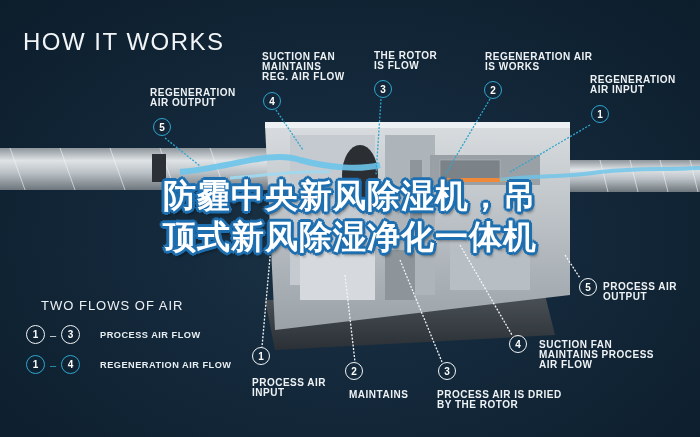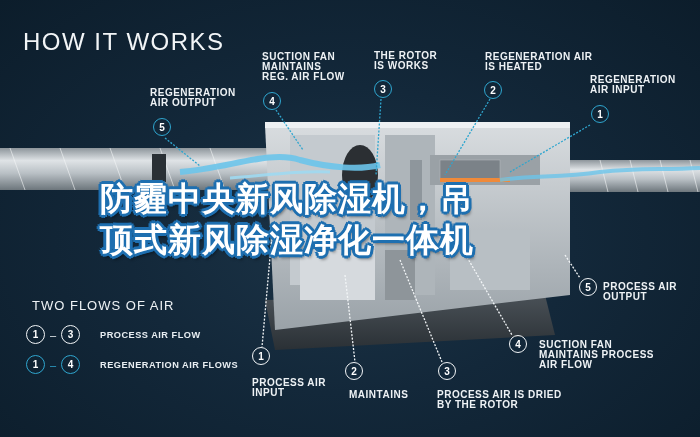--- a/index.html
+++ b/index.html
@@ -20,31 +20,31 @@
   }
   .circ {
     position:absolute; width:18px; height:18px; border-radius:50%;
     border:1.6px solid #2fa6cf; color:#fff; font-size:10px; font-weight:bold;
     display:flex; align-items:center; justify-content:center;
   }
   .circ.white { border-color:#f2f5f7; }
   .machine { position:absolute; left:0; top:0; width:700px; height:437px; }
   .cn-title {
     position:absolute; left:100px; top:178px; width:500px;
-    font-family:Liberation Sans, sans-serif; font-weight:bold;
-    font-size:33px; line-height:41px; color:#fff; text-align:left;
+    font-family:Liberation Mono, monospace; font-weight:bold;
+    font-size:33px; line-height:41px; color:#fff; text-align:center;
     letter-spacing:1px;
     text-shadow:
       -2px -2px 0 #1e6fb0, 2px -2px 0 #1e6fb0, -2px 2px 0 #1e6fb0, 2px 2px 0 #1e6fb0,
       0 -3px 0 #1e6fb0, 0 3px 0 #1e6fb0, -3px 0 0 #1e6fb0, 3px 0 0 #1e6fb0,
       2px 4px 3px rgba(0,0,0,0.4);
     white-space:pre-line;
   }
   .legend-title {
-    position:absolute; left:32px; top:298px; font-size:13px; letter-spacing:1px; color:#eef2f5;
+    position:absolute; left:41px; top:298px; font-size:13px; letter-spacing:1px; color:#eef2f5;
   }
   .legend-row { position:absolute; left:26px; display:flex; align-items:center; }
   .legend-row .circ { position:static; width:19px; height:19px; }
   .legend-row .dash { width:16px; text-align:center; font-size:11px; color:#eef2f5; }
   .legend-row .txt { margin-left:20px; font-size:9.2px; font-weight:bold; letter-spacing:0.5px; }
 </style>
 </head>
 <body>
 
 <svg class="machine" viewBox="0 0 700 437">
@@ -125,25 +125,25 @@
 <div class="lbl" style="left:150px;top:88px;">REGENERATION
 AIR OUTPUT</div>
 <div class="circ" style="left:153px;top:118px;">5</div>
 
 <div class="lbl" style="left:262px;top:52px;">SUCTION FAN
 MAINTAINS
 REG. AIR FLOW</div>
 <div class="circ" style="left:263px;top:92px;">4</div>
 
 <div class="lbl" style="left:374px;top:51px;">THE ROTOR
-IS WORKS</div>
+IS FLOW</div>
 <div class="circ" style="left:374px;top:80px;">3</div>
 
 <div class="lbl" style="left:485px;top:52px;">REGENERATION AIR
-IS HEATED</div>
+IS WORKS</div>
 <div class="circ" style="left:484px;top:81px;">2</div>
 
 <div class="lbl" style="left:590px;top:75px;">REGENERATION
 AIR INPUT</div>
 <div class="circ" style="left:591px;top:105px;">1</div>
 
 <div class="cn-title">防霾中央新风除湿机，吊
 顶式新风除湿净化一体机</div>
 
 <div class="circ white" style="left:252px;top:347px;">1</div>
@@ -172,14 +172,14 @@
   <div class="circ white">1</div>
   <div class="dash">–</div>
   <div class="circ white">3</div>
   <div class="txt">PROCESS AIR FLOW</div>
 </div>
 
 <div class="legend-row" style="top:355px;">
   <div class="circ">1</div>
   <div class="dash" style="color:#2fa6cf;">–</div>
   <div class="circ">4</div>
-  <div class="txt">REGENERATION AIR FLOWS</div>
+  <div class="txt">REGENERATION AIR FLOW</div>
 </div>
 
 </body></html>

